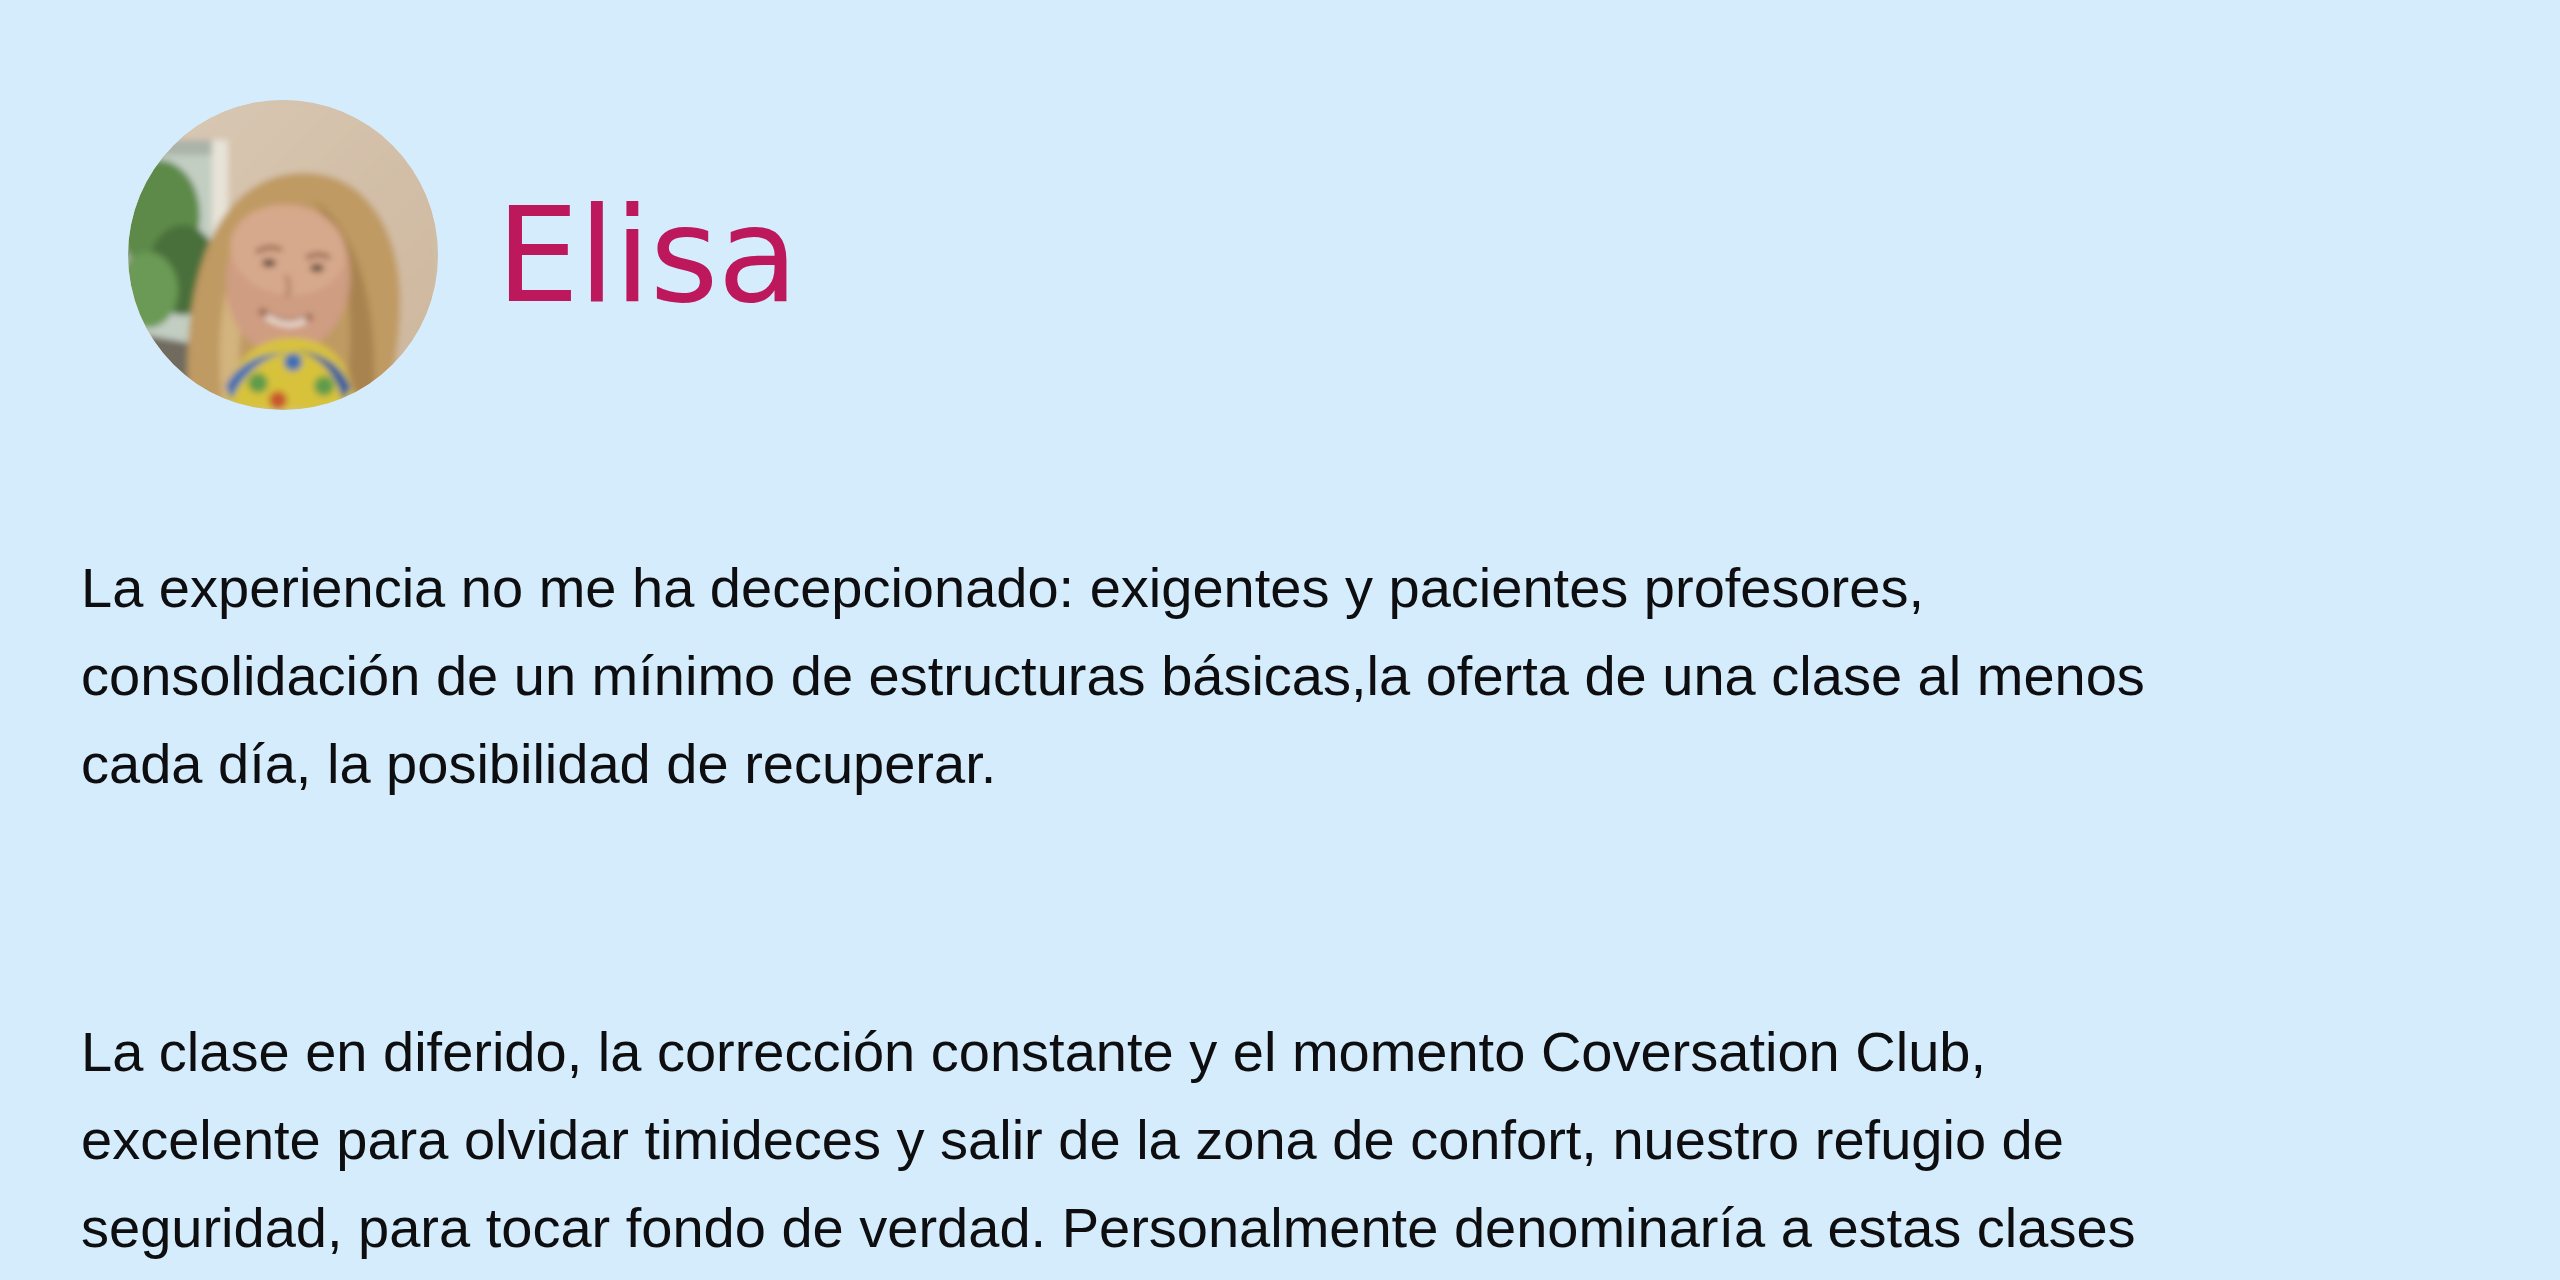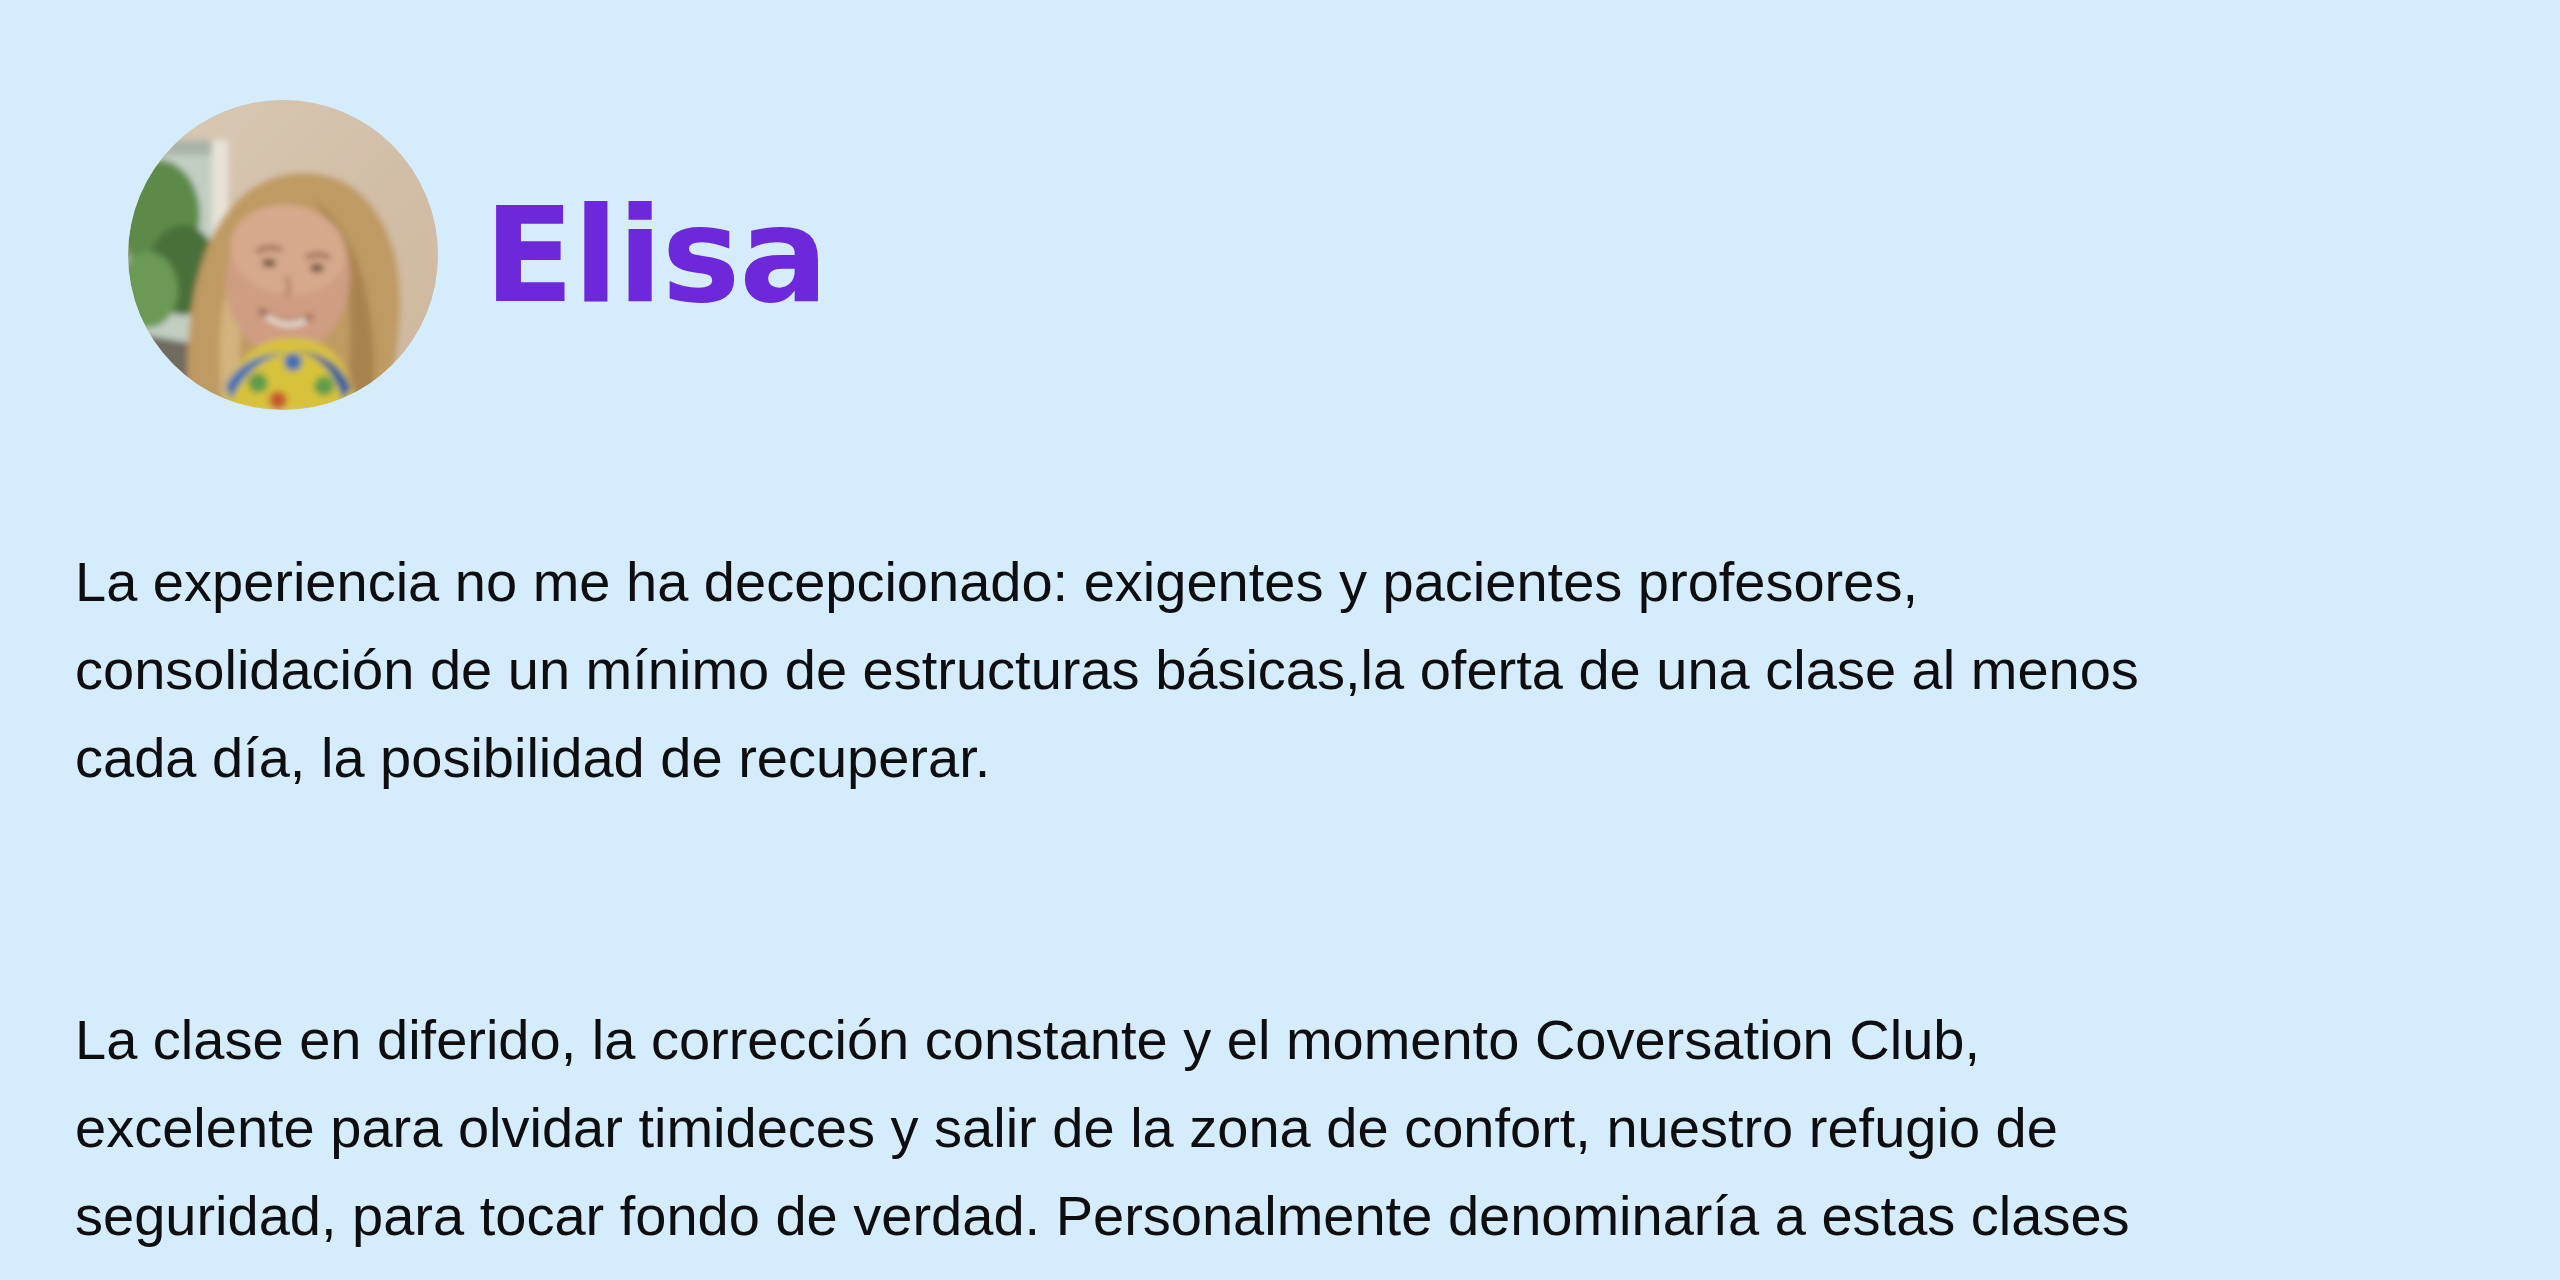--- a/index.html
+++ b/index.html
@@ -26,38 +26,38 @@
   .avatar {
     width: 310px;
     height: 310px;
     border-radius: 50%;
     overflow: hidden;
     flex: none;
     background: #d3c2ae;
   }
   .avatar svg { display: block; width: 100%; height: 100%; }
   .profile-name {
-    margin: 0;
+    margin: 12px;
     font-family: "DejaVu Sans", "Liberation Sans", sans-serif;
-    font-weight: 700;
+    font-weight: 400;
     font-size: 132px;
     line-height: 1;
-    color: #6d28d9;
+    color: #be185d;
     letter-spacing: -1px;
   }
   .testimonial {
     position: absolute;
     left: 75px;
     top: 450px;
     width: 2420px;
     font-size: 56px;
     line-height: 88px;
     white-space: pre-line;
   }
-  .testimonial p { margin: 0; }
+  .testimonial p { margin: 6px; }
   .testimonial p + p { margin-top: 106px; }
 </style>
 </head>
 <body style="background: rgb(212, 236, 251);">
 
 <div class="profile-header">
   <div class="avatar">
 
     <svg viewBox="0 0 310 310" xmlns="http://www.w3.org/2000/svg">
       <defs>

